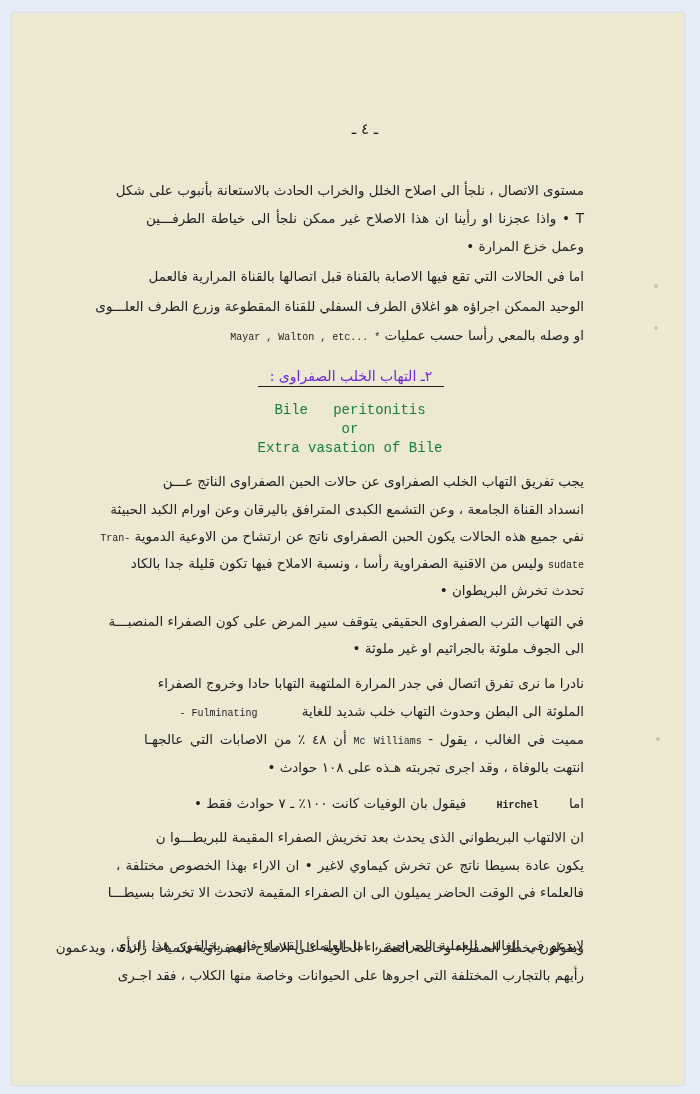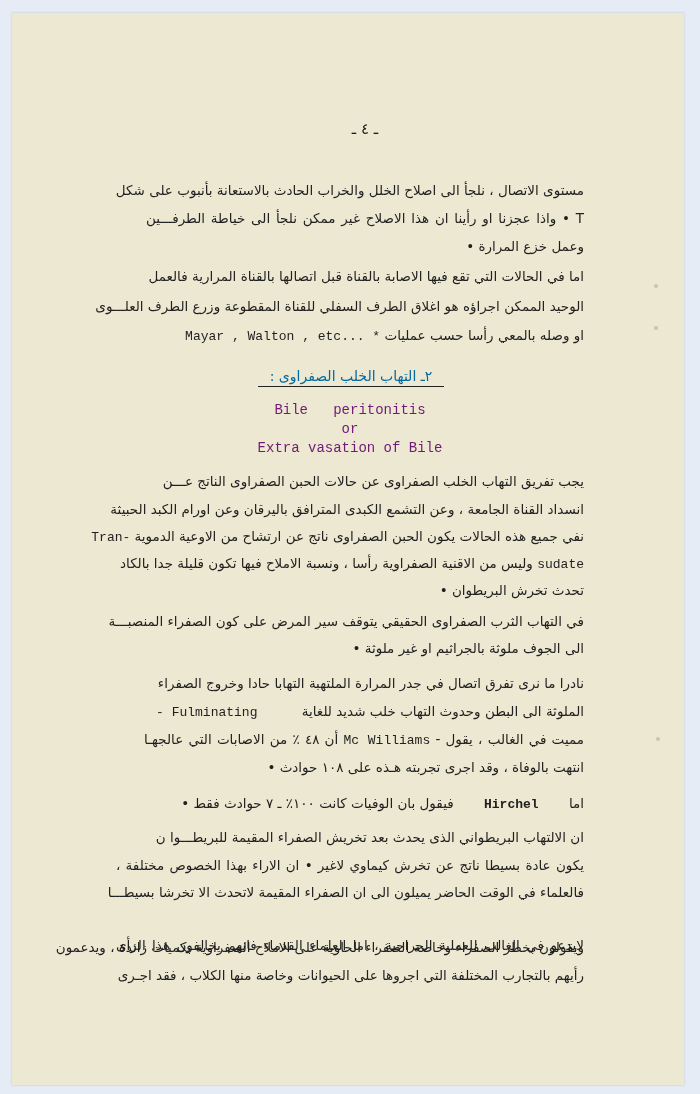--- a/index.html
+++ b/index.html
@@ -29,39 +29,39 @@
     direction: rtl;
     white-space: nowrap;
     font-family: "DejaVu Sans", sans-serif;
     font-size: 13.5px;
     color: #1f1f1f;
     text-align: right;
   }
   .line.full { left: 116px; text-align: justify; text-align-last: justify; }
   .line .lat {
     font-family: "Liberation Mono", "DejaVu Sans Mono", monospace;
-    font-size: 13px;
+    font-size: 10px;
     direction: ltr; unicode-bidi: isolate;
   }
   .heading {
     position: absolute;
     direction: rtl;
     left: 258px; width: 186px;
     top: 368px;
     font-family: "DejaVu Sans", sans-serif;
-    font-size: 14px; color: #0369a1;
+    font-size: 14px; color: #6d28d9;
     border-bottom: 1.5px solid #222;
     text-align: center;
     padding-bottom: 2px;
   }
   .mono-center {
     position: absolute; left: 0; width: 700px;
     text-align: center;
     font-family: "Liberation Mono", "DejaVu Sans Mono", monospace;
-    font-size: 14px; color: #701a75;
+    font-size: 14px; color: #15803d;
     white-space: pre;
   }
   .hole {
     position: absolute; width: 4px; height: 4px; border-radius: 50%;
     background: #c9c4ae;
   }
 </style>
 </head>
 <body>
 

